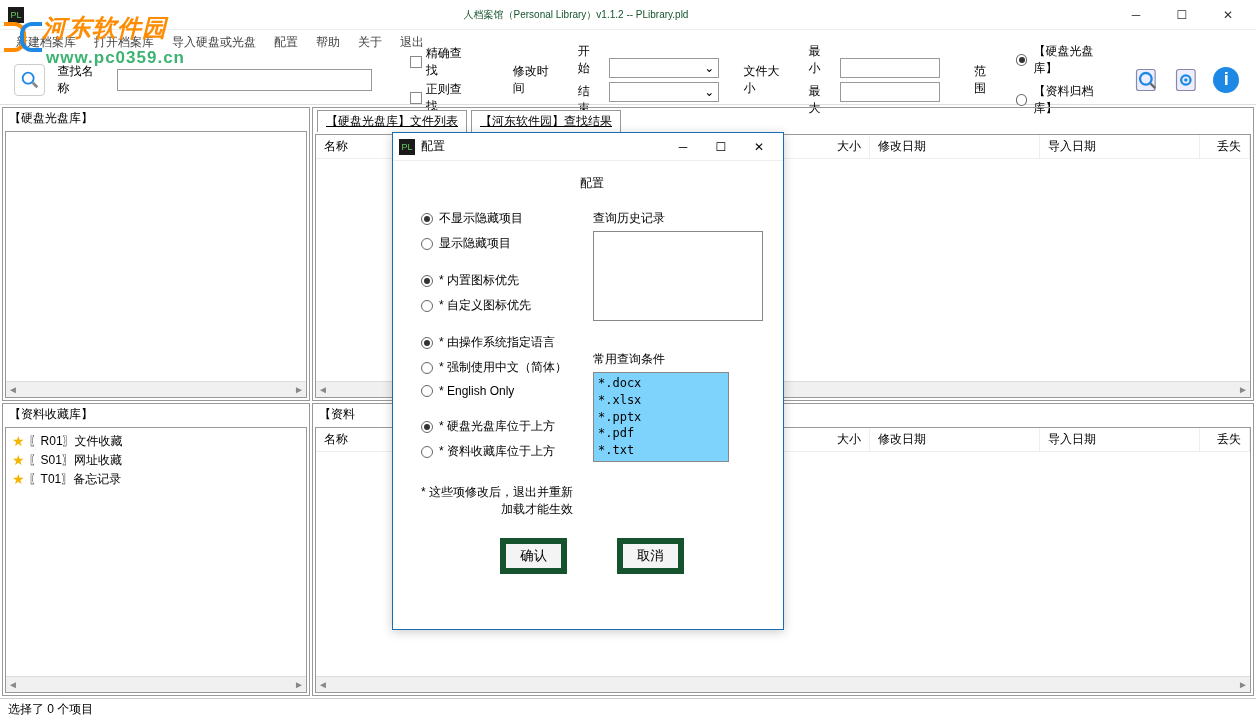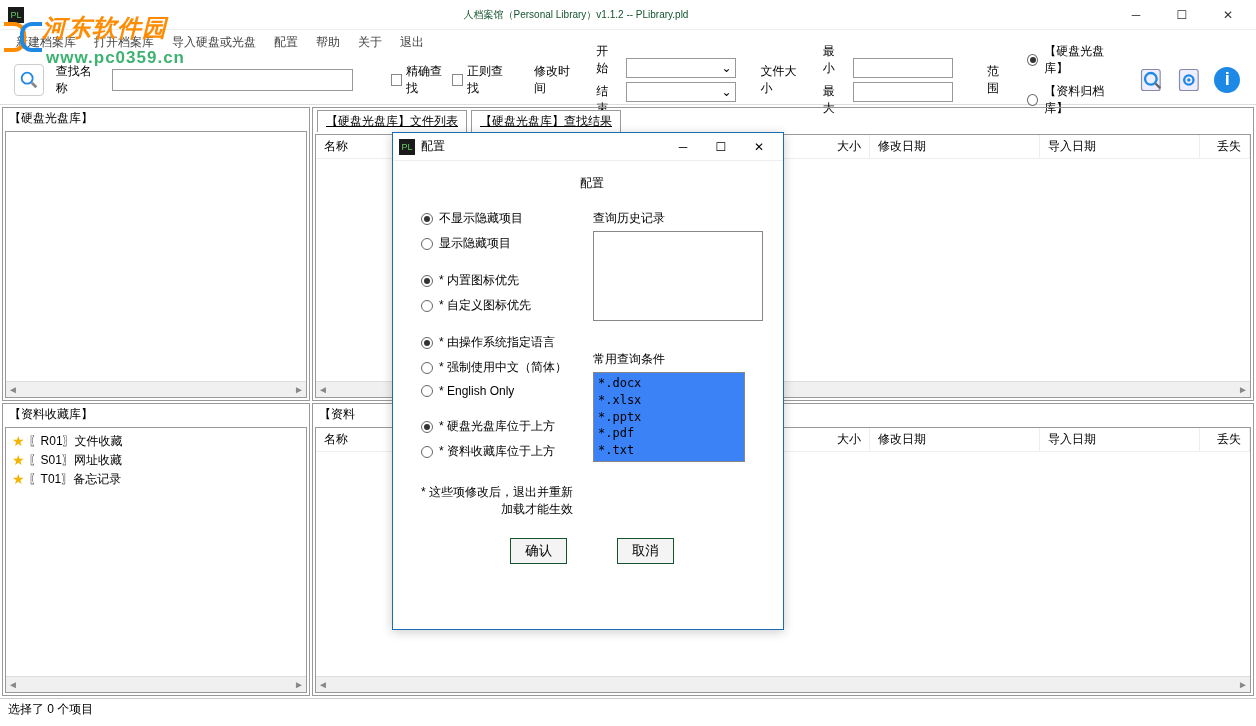--- a/index.html
+++ b/index.html
@@ -8,21 +8,21 @@
 .titlebar-icon { width: 16px; height: 16px; background: #1a1a1a; color: #6c6; font-size: 9px; display:flex;align-items:center;justify-content:center; margin-right: 6px; }
 .titlebar-title { flex: 1; font-size: 10px; color: #14532d; text-align: center; }
 .winbtns { display: flex; gap: 18px; margin-right: 6px; color: #333; }
 .winbtn { width: 28px; text-align: center; cursor: default; }
 .menubar { height: 25px; display: flex; align-items: center; padding: 0 8px; gap: 2px; color: #444; }
 .menuitem { padding: 2px 8px; }
 .toolbar { height: 50px; display: flex; align-items: center; padding: 0 14px; gap: 8px; border-bottom: 1px solid #ddd; background: #fff; }
 .toolbar .search-icon { width: 32px; height: 32px; border: 1px solid #ccc; border-radius: 4px; background: #fff; display:flex;align-items:center;justify-content:center; }
 .search-text { margin: 0 4px; }
 .text-input { height: 22px; border: 1px solid #999; background: #fff; padding: 0 4px; }
-.checkboxes { display: flex; flex-direction: row; gap: 2px; margin-left: 30px; }
+.checkboxes { display: flex; flex-direction: column; gap: 2px; margin-left: 30px; }
 .check-row { display: flex; align-items: center; gap: 4px; }
 .checkbox { width: 12px; height: 12px; border: 1px solid #888; background: #fff; }
 .section-label { margin: 0 6px; }
 .date-combo { width: 110px; height: 20px; border: 1px solid #999; background: #fff; display: flex; align-items: center; justify-content: flex-end; padding-right: 4px; }
 .date-stack { display: flex; flex-direction: column; gap: 4px; }
 .date-labels { display: flex; flex-direction: column; gap: 6px; margin-left: 4px; }
 .radio { width: 12px; height: 12px; border: 1px solid #666; border-radius: 50%; background: #fff; display:inline-flex; align-items:center; justify-content:center; }
 .radio.checked::after { content:''; width:6px; height:6px; border-radius:50%; background:#333; }
 .range-radio-group { display: flex; flex-direction: column; gap: 6px; margin-left: 4px; }
 .icon-btn { width: 32px; height: 32px; display:flex;align-items:center;justify-content:center; }
@@ -54,24 +54,24 @@
 .modal-winbtns { display:flex; gap: 2px; }
 .modal-winbtn { width: 36px; text-align:center; }
 .modal-body { flex: 1; padding: 8px 20px 12px 28px; display: flex; flex-direction: column; }
 .modal-heading { text-align: center; margin: 6px 0 18px; }
 .opt-cols { display: flex; gap: 20px; }
 .left-opts { display: flex; flex-direction: column; gap: 6px; text-align: right; }
 .opt-group { margin-bottom: 14px; display:flex; flex-direction:column; gap:8px; }
 .opt-row { display: flex; align-items: center; gap: 6px; }
 .right-col { flex: 1; display:flex; flex-direction:column; gap: 4px; }
 .history-box { width: 170px; height: 90px; border: 1px solid #888; background: #fff; margin-bottom: 26px; }
-.cond-box { width: 152px; height: 90px; border: 1px solid #888; background: #3b82f6; padding: 2px 4px; font-family: monospace; line-height: 1.4; white-space: pre; }
+.cond-box { width: 136px; height: 90px; border: 1px solid #888; background: #7dd3fc; padding: 2px 4px; font-family: monospace; line-height: 1.4; white-space: pre; }
 .note { margin-top: 4px; }
 .modal-btns { display:flex; justify-content:center; gap: 50px; margin-top: 20px; }
-.modal-btn { padding: 3px 14px; border: 1px solid #14532d; background: #f4f4f4; }
+.modal-btn { padding: 3px 14px; border: 6px solid #14532d; background: #f4f4f4; }
 
 
 .watermark { position: absolute; left: 4px; top: 12px; pointer-events: none; }
 .watermark .wm1 { font-size: 24px; font-weight: bold; color: #ff8c00; font-style: italic; letter-spacing: 1px; }
 .watermark .wm0 { display:inline-block; width:38px; height:34px; position:relative; vertical-align: middle; }
 .watermark .wm0::before { content:''; position:absolute; left:0; top:6px; width:18px; height:22px; border:4px solid #ff8c00; border-radius: 0 12px 12px 0; border-left:none; }
 .watermark .wm0::after { content:''; position:absolute; right:0; top:6px; width:18px; height:22px; border:4px solid #1e88e5; border-radius: 12px 0 0 12px; border-right:none; }
 .watermark .wm2 { font-size: 17px; font-weight: bold; color: #3cb371; letter-spacing: 1px; margin-top: -2px; display: block; margin-left: 42px; }
 </style>
 </head>
@@ -114,21 +114,21 @@
   <div class="checkboxes">
     <div class="check-row">
         <span class="checkbox"></span>
         <span>精确查找</span>
       </div>
     <div class="check-row">
         <span class="checkbox"></span>
         <span>正则查找</span>
       </div>
   </div>
-  <span class="section-label" style="margin-left:15px">修改时间</span>
+  <span class="section-label" style="margin-left:32px">修改时间</span>
   <div class="date-labels">
     <span>开始</span>
     <span>结束</span>
   </div>
   <div class="date-stack">
     <div class="date-combo">
         <span>⌄</span>
       </div>
     <div class="date-combo">
         <span>⌄</span>
@@ -182,21 +182,21 @@
       <div class="scrollbar">
           <span>◄</span>
           <span>►</span>
         </div>
     </div>
   </div>
 
   <div class="panel">
     <div class="tabstrip">
       <div class="tab">【硬盘光盘库】文件列表</div>
-      <div class="tab">【硬盘光盘库】查找结果</div>
+      <div class="tab">【河东软件园】查找结果</div>
     </div>
     <div class="panel-body">
       <div class="col-headers">
         <div class="col-name">名称</div>
         <div class="col-size">大小</div>
         <div class="col-mdate">修改日期</div>
         <div class="col-idate">导入日期</div>
         <div class="col-lost">丢失</div>
       </div>
       <div style="flex:1"></div>

